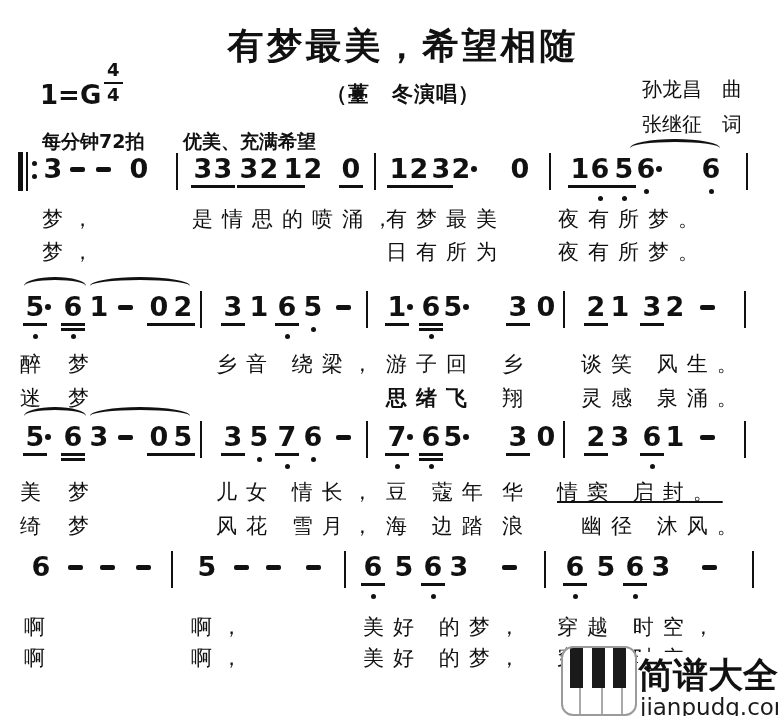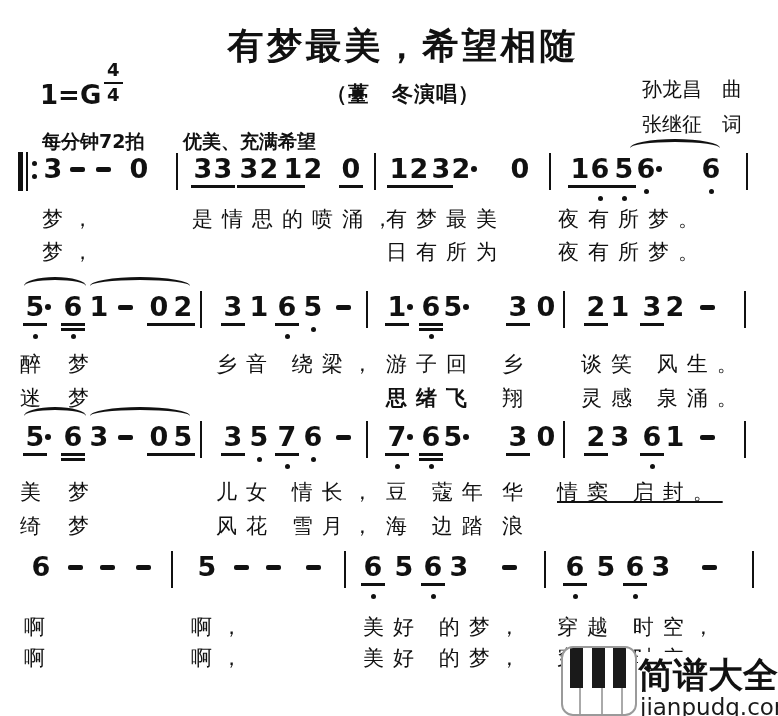--- a/index.html
+++ b/index.html
@@ -197,20 +197,21 @@
       <span class="lyric" style="left: 386px;">豆 蔻年</span>
       <span class="lyric" style="left: 502px;">华</span>
       <span class="lyric" style="left: 557px; text-decoration: underline;">情窦 启封。</span>
     </div>
     <div class="lyric-row" style="top: 512px;">
       <span class="lyric" style="left: 20px;">绮</span>
       <span class="lyric" style="left: 68px;">梦</span>
       <span class="lyric" style="left: 216px;">风花 雪月，</span>
       <span class="lyric" style="left: 386px;">海 边踏</span>
       <span class="lyric" style="left: 502px;">浪</span>
+      <span class="lyric" style="left: 581px;">幽径 沐风。</span>
     </div>
     <div class="note-row" style="top: 553px;">
       <div class="note" style="left: 32px;">6</div>
       <div class="dash" style="left: 68px;"></div>
       <div class="dash" style="left: 100px;"></div>
       <div class="dash" style="left: 136px;"></div>
       <div class="barline" style="left: 171px;"></div>
       <div class="note" style="left: 198px;">5</div>
       <div class="dash" style="left: 234px;"></div>
       <div class="dash" style="left: 266px;"></div>

